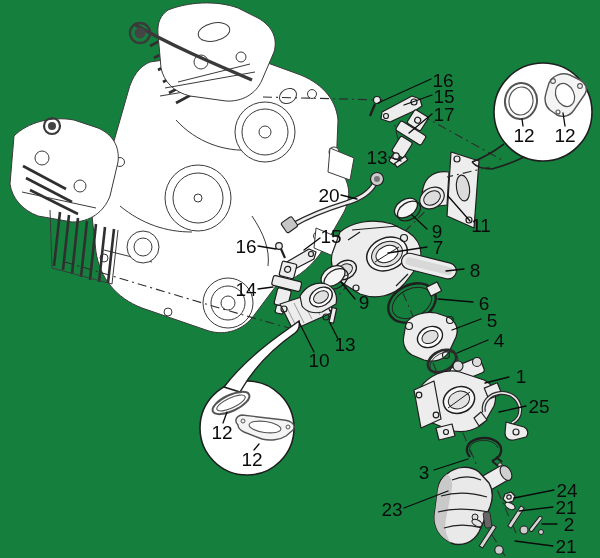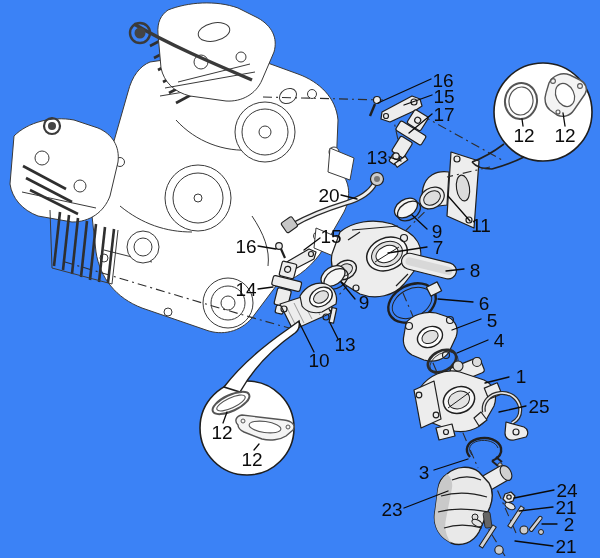--- a/index.html
+++ b/index.html
@@ -1,16 +1,16 @@
 <!DOCTYPE html>
 <html><head>
 <meta charset="utf-8">
 <style>
   html,body{margin:0;padding:0;background:#ffffff;}
-  .stage{position:relative;width:600px;height:558px;background:#3b82f6;overflow:hidden;text-align:center;}
+  .stage{position:relative;width:600px;height:558px;background:#15803d;overflow:hidden;text-align:center;}
   svg{display:block;}
   text.callout{font-family:"Liberation Sans","DejaVu Sans",sans-serif;font-size:19px;fill:#0b0b0b;}
   .leader{stroke:#0b0b0b;stroke-width:1.3;fill:none;stroke-linecap:round;}
   .cline{stroke:#2d2d2d;stroke-width:1.1;fill:none;stroke-dasharray:9 4 2 4;}
   .eng{stroke:#3a3a3a;stroke-width:1;fill:#ffffff;stroke-linejoin:round;}
   .engl{stroke:#3a3a3a;stroke-width:1;fill:none;}
   .fin{stroke:#2f2f2f;stroke-width:2.6;fill:none;}
   .prt{stroke:#1f1f1f;stroke-width:1.2;fill:#ededed;stroke-linejoin:round;}
   .prtl{stroke:#1f1f1f;stroke-width:1.2;fill:none;}
 </style>

